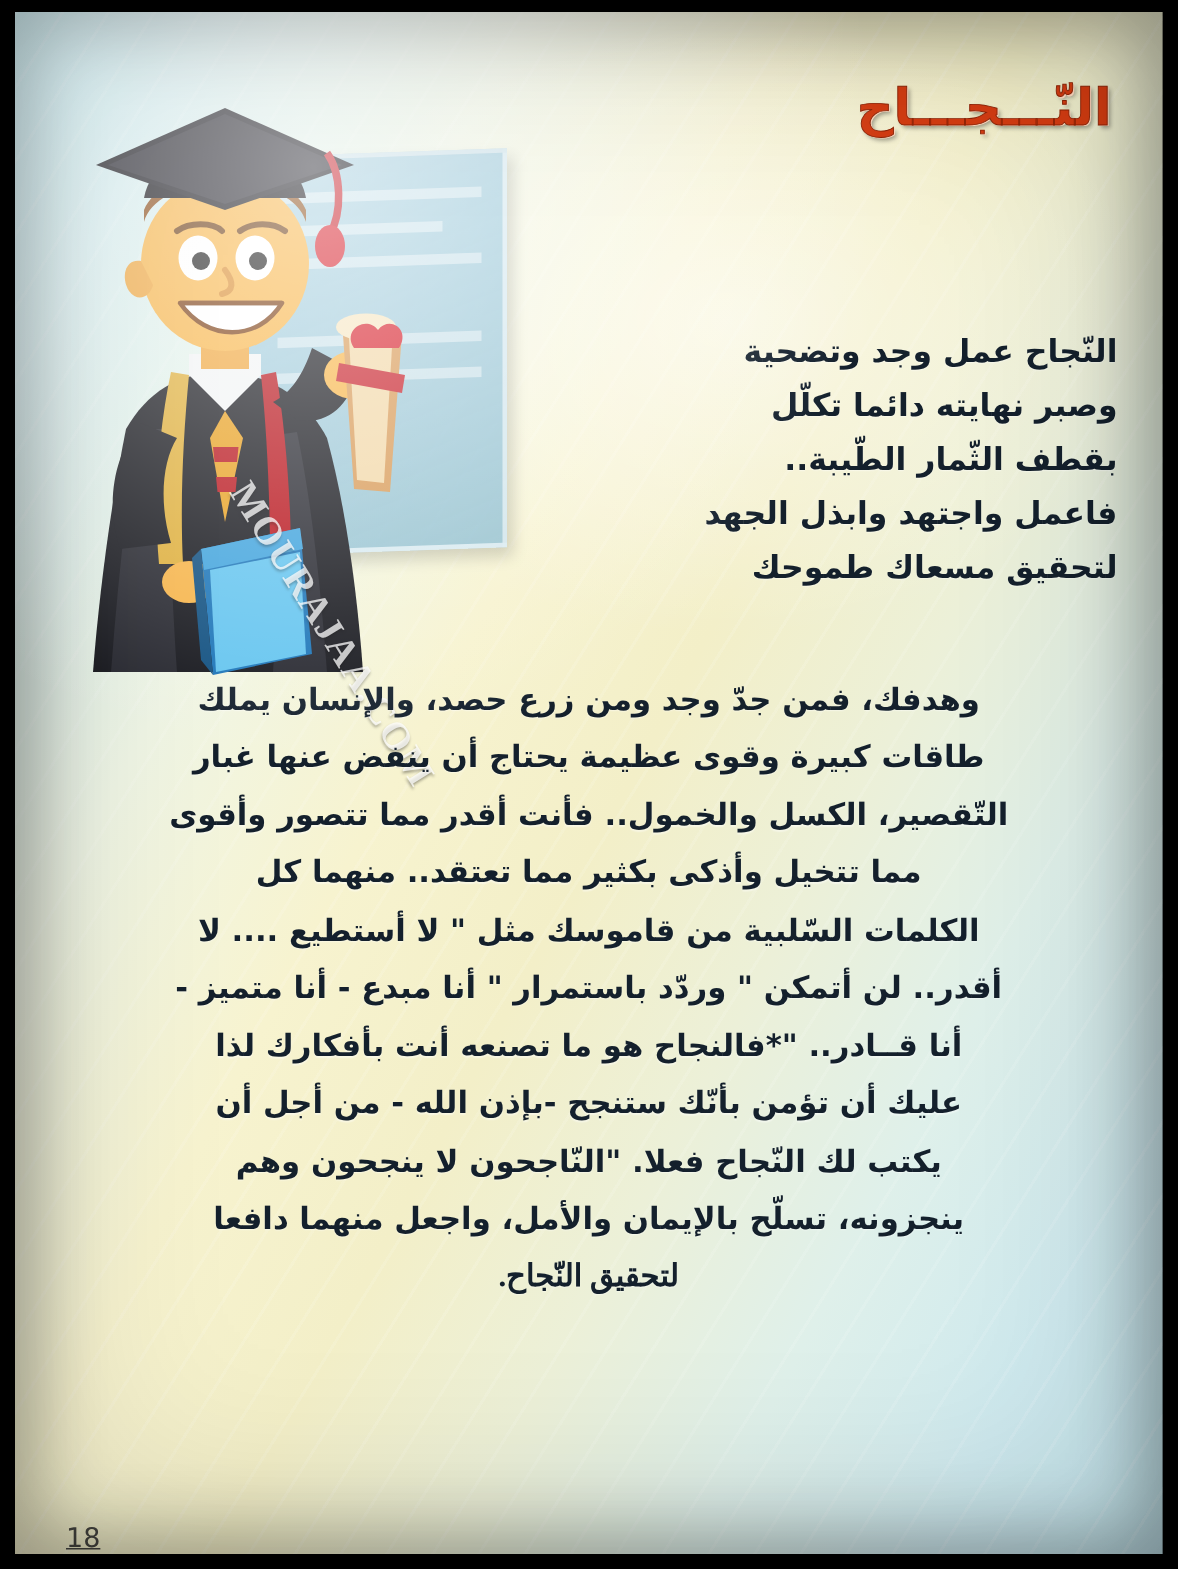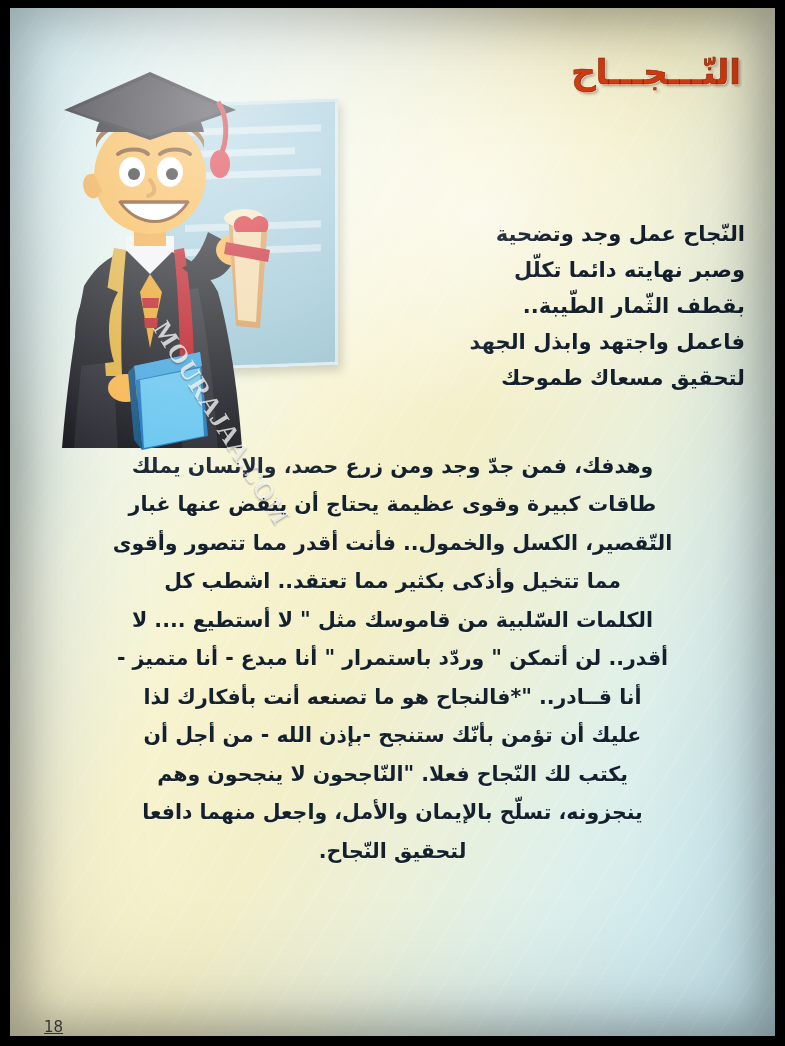--- a/index.html
+++ b/index.html
@@ -173,21 +173,21 @@
   }
 
   .para-main p {
     margin: 0 0 2px 0;
   }
 
   .page-number {
     position: absolute;
     left: 34px;
     bottom: 2px;
-    font-size: 15px;
+    font-size: 18px;
     color: #2a2a2a;
     direction: rtl;
     opacity: .85;
     text-decoration: underline;
   }
 
   
   .bottom-strip {
     position: absolute;
     left: 0;
@@ -285,28 +285,28 @@
       <div>وصبر نهايته دائما تكلّل</div>
       <div>بقطف الثّمار الطّيبة..</div>
       <div>فاعمل واجتهد وابذل الجهد</div>
       <div>لتحقيق مسعاك طموحك</div>
     </div>
 
     <div class="body-text para-main">
       <p>وهدفك، فمن جدّ وجد ومن زرع حصد، والإنسان يملك</p>
       <p>طاقات كبيرة وقوى عظيمة يحتاج أن ينفض عنها غبار</p>
       <p>التّقصير، الكسل والخمول.. فأنت أقدر مما تتصور وأقوى</p>
-      <p>مما تتخيل وأذكى بكثير مما تعتقد.. اشطب كل</p>
+      <p>مما تتخيل وأذكى بكثير مما تعتقد.. منهما كل</p>
       <p>الكلمات السّلبية من قاموسك مثل " لا أستطيع .... لا</p>
       <p>أقدر.. لن أتمكن " وردّد باستمرار " أنا مبدع - أنا متميز -</p>
       <p>أنا قــادر.. "*فالنجاح هو ما تصنعه أنت بأفكارك لذا</p>
       <p>عليك أن تؤمن بأنّك ستنجح  -بإذن الله - من أجل أن</p>
       <p>يكتب لك النّجاح فعلا. "النّاجحون لا ينجحون وهم</p>
       <p>ينجزونه، تسلّح بالإيمان والأمل، واجعل منهما دافعا</p>
-      <p style="text-align:left;">لتحقيق النّجاح.</p>
+      <p style="text-align:left;font-family:Liberation Serif, serif;">لتحقيق النّجاح.</p>
     </div>
 
     <div class="page-number">18</div>
 
     <div class="vignette"></div>
   </div>
   <div class="bottom-strip"></div>
 </div>
 
 </body></html>

